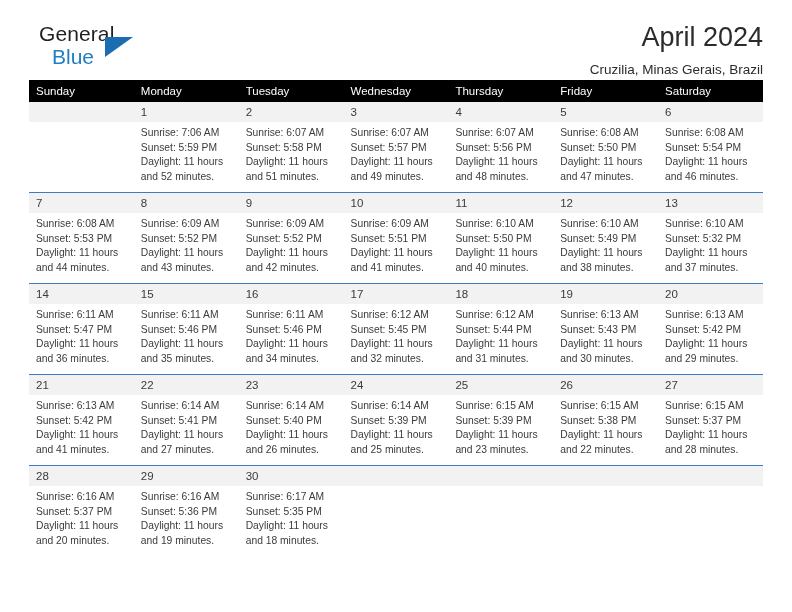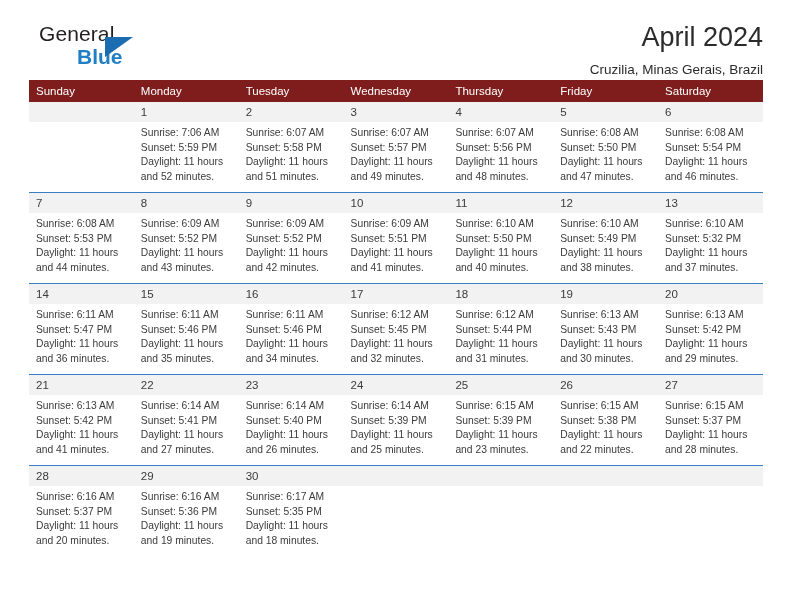--- a/index.html
+++ b/index.html
@@ -43,23 +43,22 @@
     color: #231f20;
     letter-spacing: .1px;
     line-height: 22px;
     display: block;
   }
   .brand-blue {
     font-size: 21px;
     color: #1f7ec4;
     line-height: 22px;
     display: block;
-    margin-left: 38px;
+    margin-left: 13px;
     margin-top: 1px;
-    font-weight: bold;
   }
   .brand-triangle {
     position: absolute;
     left: 76px;
     top: 14px;
     width: 0;
     height: 0;
     border-left: 28px solid #1b6cb0;
     border-bottom: 20px solid transparent;
   }
@@ -82,21 +81,21 @@
   }
 
   
   .calendar {
     width: 734px;
     border-collapse: collapse;
     table-layout: fixed;
     margin-top: 8px;
   }
   .calendar th {
-    background: #7f1d1d;
+    background: #000000;
     color: #ffffff;
     font-size: 11.5px;
     font-weight: normal;
     text-align: left;
     padding: 5px 0 5px 7px;
     height: 12px;
     border: none;
   }
   .week-row > td {
     vertical-align: top;

